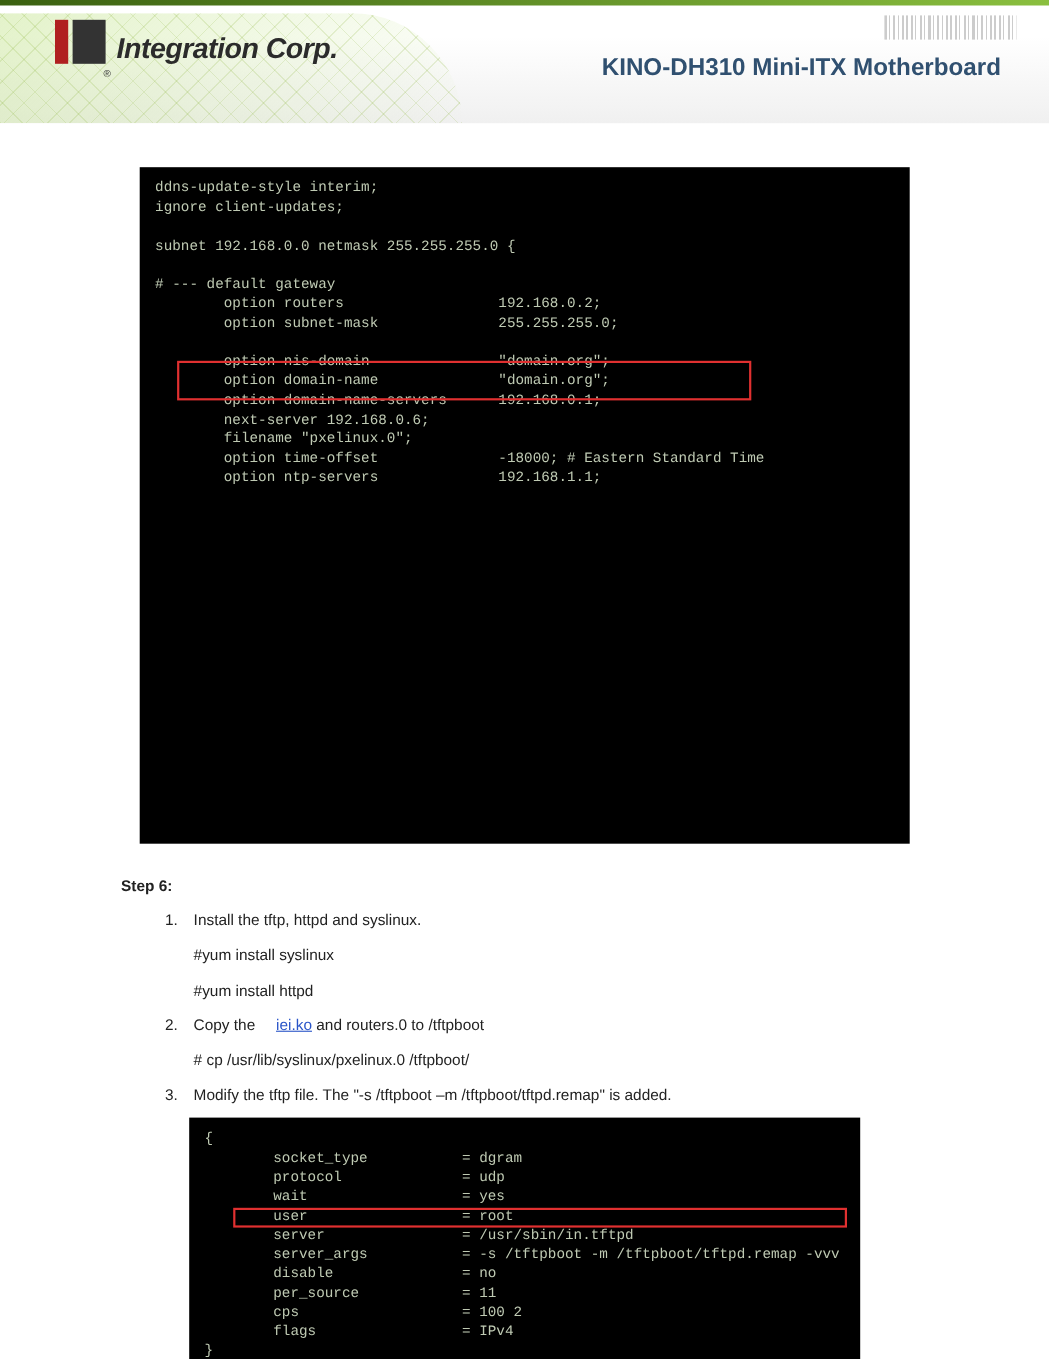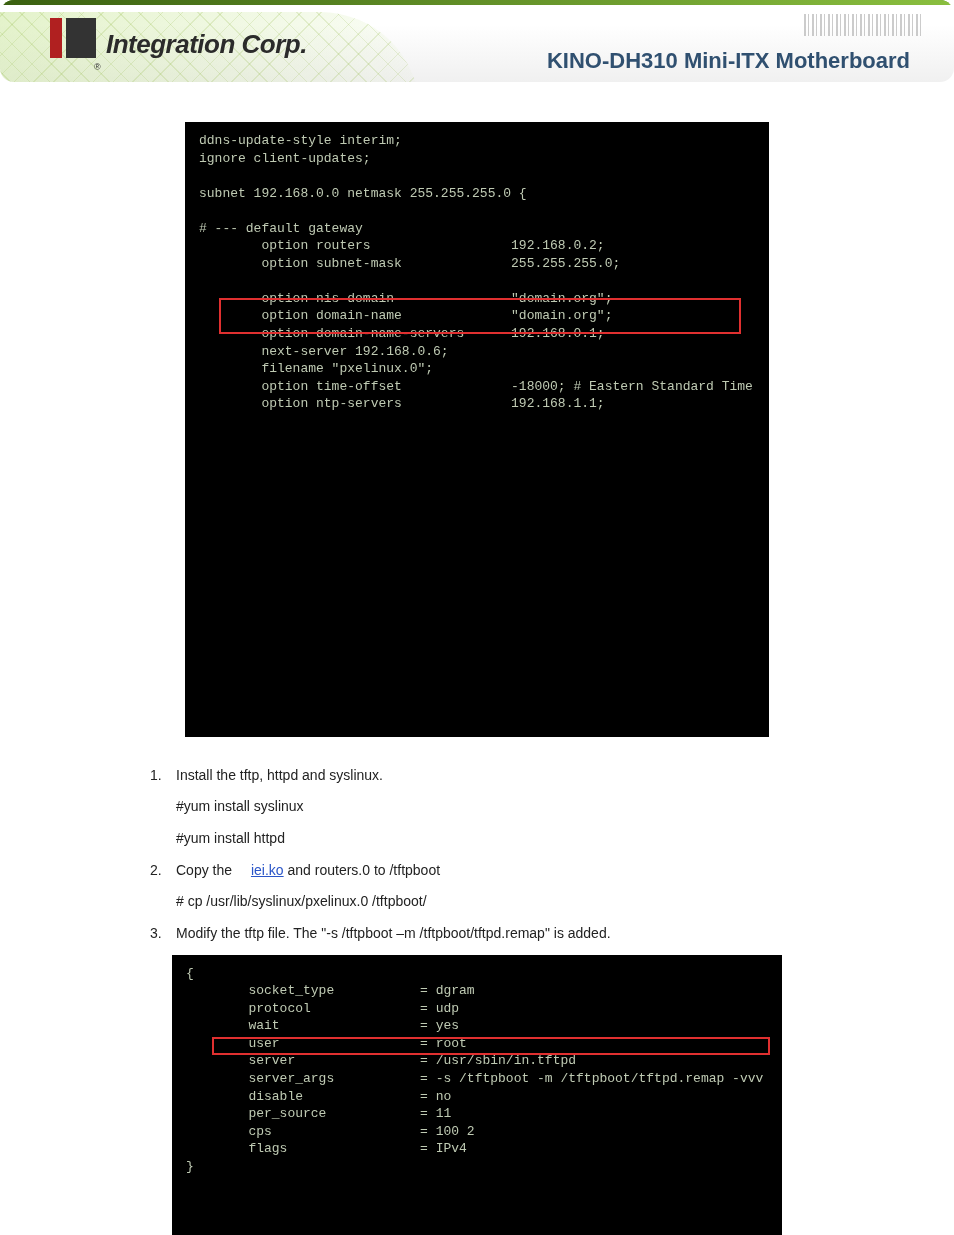--- a/index.html
+++ b/index.html
@@ -5,28 +5,27 @@
   * { box-sizing: border-box; margin: 0; padding: 0; }
   body {
     font-family: Arial, Helvetica, sans-serif;
     width: 954px;
     margin: 0 auto;
     background: #fff;
     position: relative;
   }
   .page-header {
     width: 100%;
-    height: 82px;
+    height: 112px;
     position: relative;
     overflow: hidden;
     background: linear-gradient(to bottom,
       #5a8a2a 0%, #7aa838 4%,
       #ffffff 4%, #ffffff 30%,
       #f0f0f0 100%);
-    border-radius: 14px;
   }
   .header-green-top {
     position: absolute;
     top: 0; left: 0; right: 0; height: 5px;
     background: linear-gradient(90deg, #3a6010, #8abf3f);
   }
   .header-green-grid {
     position: absolute;
     top: 12px; left: 0; width: 420px; height: 100px;
     background:
@@ -93,21 +92,21 @@
     background: #000;
     color: #bfcab3;
     font-family: "Courier New", monospace;
     font-size: 13px;
     line-height: 1.35;
     padding: 10px 14px 8px 14px;
     margin: 0 auto 28px auto;
     white-space: pre;
     position: relative;
   }
-  .terminal-1 { width: 584px; }
+  .terminal-1 { width: 700px; }
   .terminal-2 { width: 610px; }
 
   .red-box {
     position: absolute;
     border: 2px solid #e03030;
     pointer-events: none;
   }
   .red-box-1 {
     top: 176px; left: 34px; width: 522px; height: 36px;
   }
@@ -183,20 +182,21 @@
 
 
 
 
 
 
 
     <div class="red-box red-box-1"></div>
   </div>
 
+  <div class="step-label">Step 6:</div>
 
   <div class="substep-row">
     <div class="substep-num">1.</div>
     <div class="substep-text">Install the tftp, httpd and syslinux.</div>
   </div>
   <div class="substep-row">
     <div class="substep-num"></div>
     <div class="substep-text">#yum install syslinux</div>
   </div>
   <div class="substep-row">

